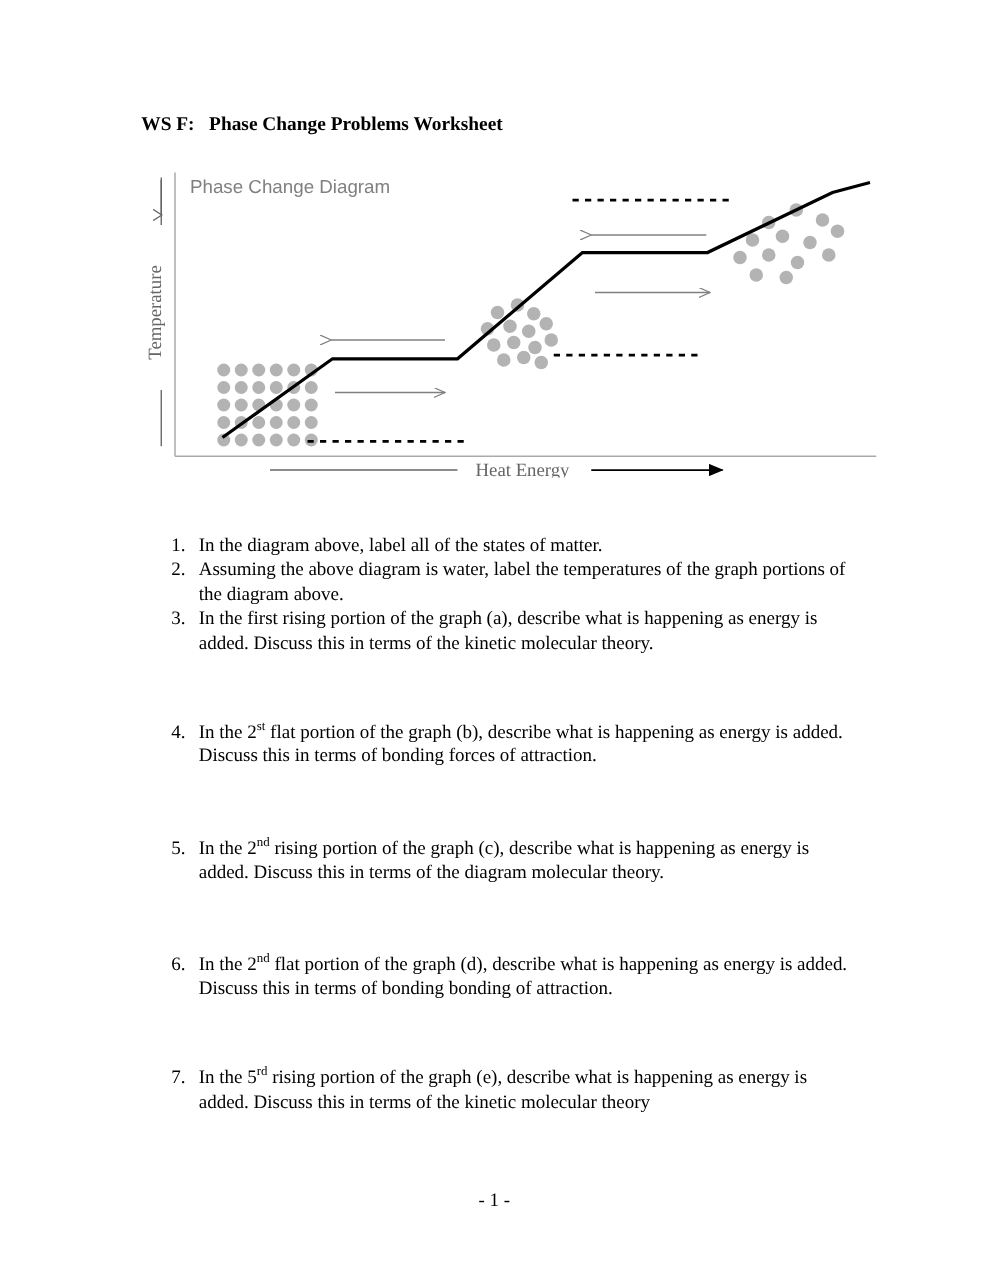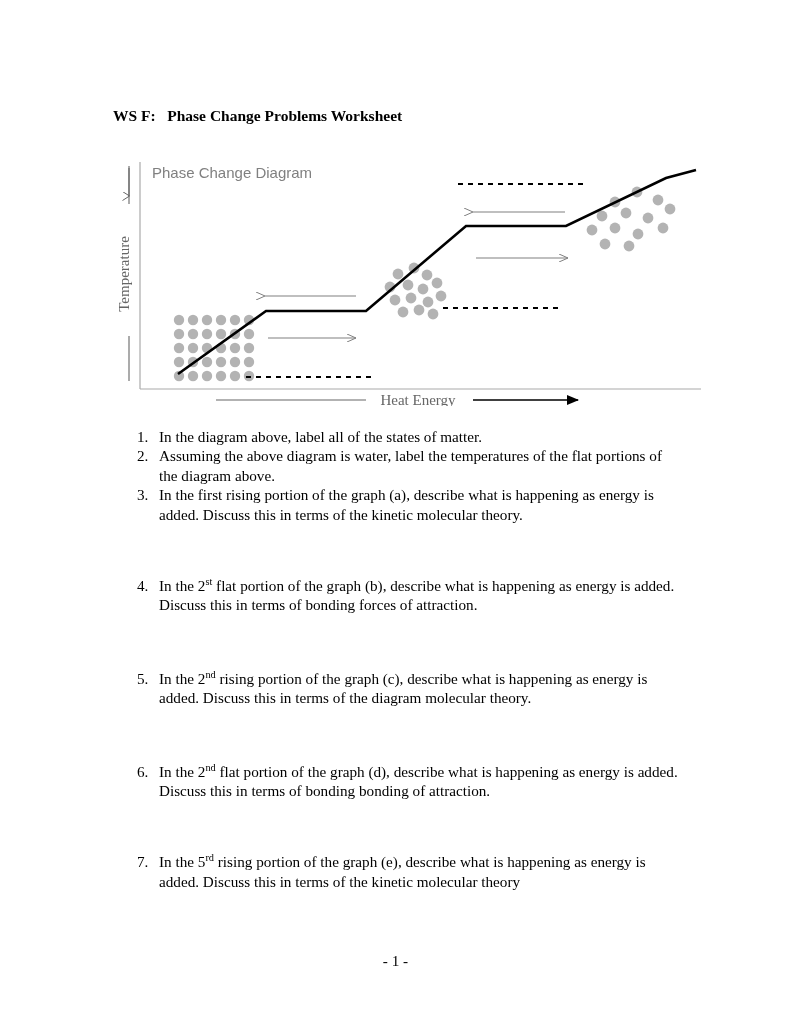--- a/index.html
+++ b/index.html
@@ -15,21 +15,20 @@
     color: #000000;
     overflow: hidden;
   }
 
   
   #header {
     position: absolute;
     left: 113px;
     top: 90px;
     width: 600px;
-    margin-top: 16px;
   }
   #worksheet-title {
     font-family: "Liberation Serif", serif;
     font-weight: bold;
     font-size: 15.5px;
     line-height: 19px;
     white-space: pre;
   }
   #name-row {
     margin-left: 52px;
@@ -45,21 +44,21 @@
     width: 160px;
     border-bottom: 1.6px solid #000;
     margin-left: 1px;
     height: 13px;
   }
 
   
   #chart-area {
     position: absolute;
     left: 118px;
-    top: 156px;
+    top: 132px;
     width: 585px;
     height: 250px;
   }
   #chart-svg { display: block; }
 
   
   #questions {
     position: absolute;
     left: 137px;
     top: 427px;
@@ -227,21 +226,21 @@
 
 <div id="questions">
 
   <div class="q-item">
     <span class="q-num">1.</span>
     <span class="q-text"> In the diagram above, label all of the states of matter.</span>
   </div>
 
   <div class="q-item">
     <span class="q-num">2.</span>
-    <span class="q-text">  Assuming the above diagram is water, label the temperatures of the flat portions of the diagram above.</span>
+    <span class="q-text">  Assuming the above diagram is water, label the temperatures of the graph portions of the diagram above.</span>
   </div>
 
   <div class="q-item">
     <span class="q-num">3.</span>
     <span class="q-text">In the first rising portion of the graph (a), describe what is happening as energy is added.  Discuss this in terms of the kinetic molecular theory.</span>
   </div>
 
   <div class="gap-md"></div>
 
   <div class="q-item">

